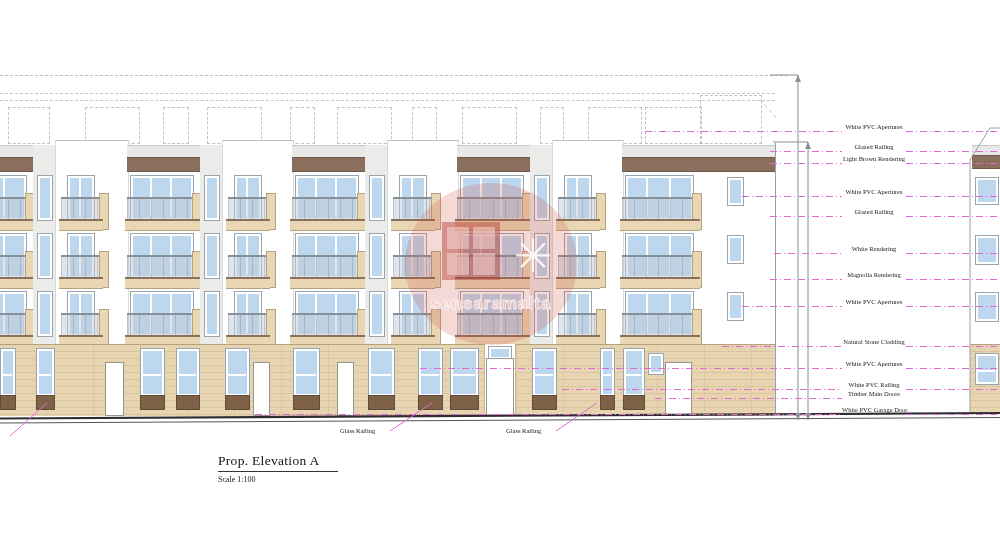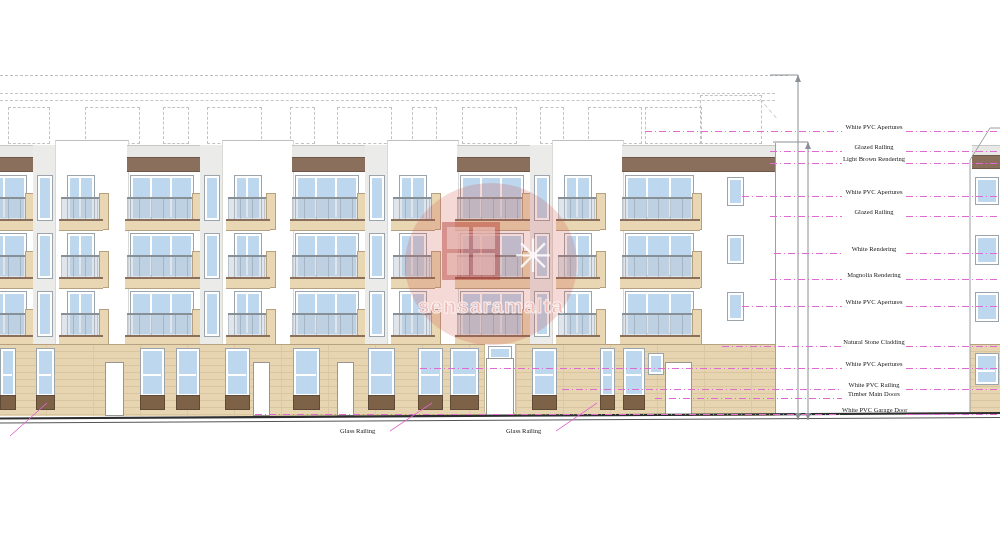--- a/index.html
+++ b/index.html
@@ -28,21 +28,21 @@
   .leader{height:1px;background-image:repeating-linear-gradient(90deg,#e06ad2 0 7px,transparent 7px 10px,#e06ad2 10px 11px,transparent 11px 14px);}
   .anno-label{font-size:6.5px;color:#222;text-align:center;white-space:nowrap;line-height:8px;}
   .glass-label{font-size:6.5px;color:#222;white-space:nowrap;line-height:8px;}
   
   .wm-circle{border-radius:50%;background:rgba(205,80,72,0.22);}
   .wm-grid{display:grid;grid-template-columns:1fr 1fr;grid-template-rows:1fr 1fr;gap:4px;
            background:rgba(178,58,52,0.45);padding:5px;box-sizing:border-box;}
   .wm-grid div{background:rgba(245,215,210,0.55);}
   .wm-pin{font-size:46px;line-height:56px;color:rgba(255,255,255,0.85);text-align:center;
           font-family:"DejaVu Sans",sans-serif;}
-  .wm-text{font-size:21px;font-weight:bold;letter-spacing:1px;text-align:center;
+  .wm-text{font-size:17px;font-weight:bold;letter-spacing:1px;text-align:center;
            color:rgba(236,187,181,0.95);-webkit-text-stroke:1px rgba(255,255,255,0.75);
            font-family:"Liberation Sans",sans-serif;}
   
   .title-main{font-size:13.5px;color:#111;letter-spacing:0.3px;}
   .title-underline{height:1px;background:#333;}
   .title-scale{font-size:8px;color:#222;}
 </style>
 </head>
 <body>
 
@@ -371,13 +371,18 @@
       <div class="abs leader" style="left: 655px; top: 398px; width: 187px; height: 1px;"></div>
       <div class="abs anno-label" style="left: 842px; top: 390px; width: 64px; height: 9px;">Timber Main Doors</div>
       <div class="abs leader" style="left: 255px; top: 414px; width: 587px; height: 1px;"></div>
       <div class="abs anno-label" style="left: 842px; top: 406px; width: 64px; height: 9px;">White PVC Garage Door</div>
       <div class="abs leader" style="left: 906px; top: 414px; width: 94px; height: 1px;"></div>
       <div class="abs glass-label" style="left: 340px; top: 427px; width: 50px; height: 9px;">Glass Railing</div>
       <div class="abs glass-label" style="left: 506px; top: 427px; width: 50px; height: 9px;">Glass Railing</div>
       <div class="abs glass-label" style="left: -38px; top: 430px; width: 50px; height: 9px;">Glass Railing</div>
     </div>
 
+  <div class="abs" style="left:218px;top:453px;z-index:7;">
+    <div class="title-main">Prop. Elevation A</div>
+    <div class="title-underline" style="width:120px;margin-top:2px;"></div>
+    <div class="title-scale" style="margin-top:3px;">Scale 1:100</div>
+  </div>
 </div>
 
 </body></html>

